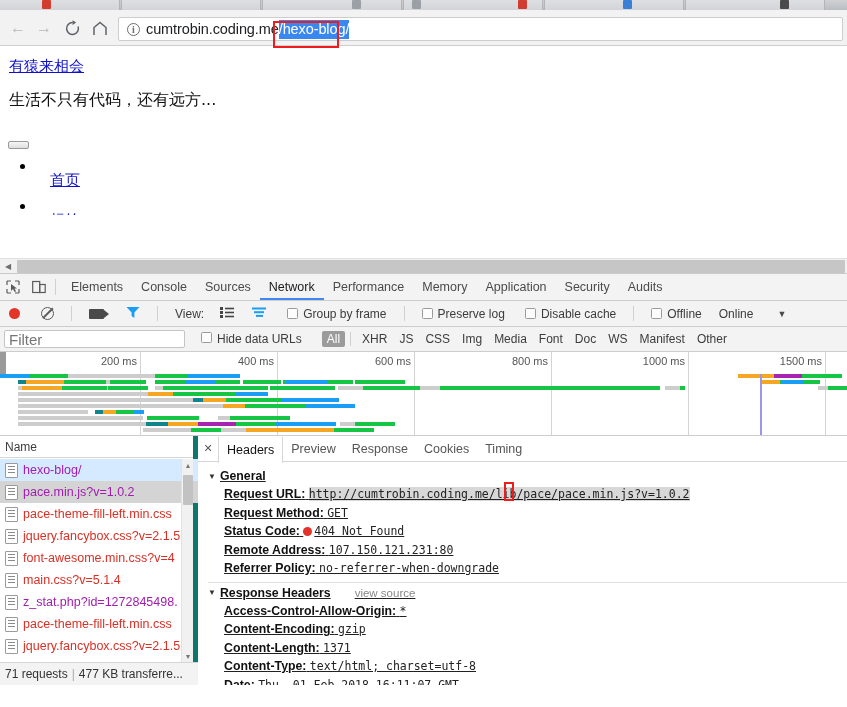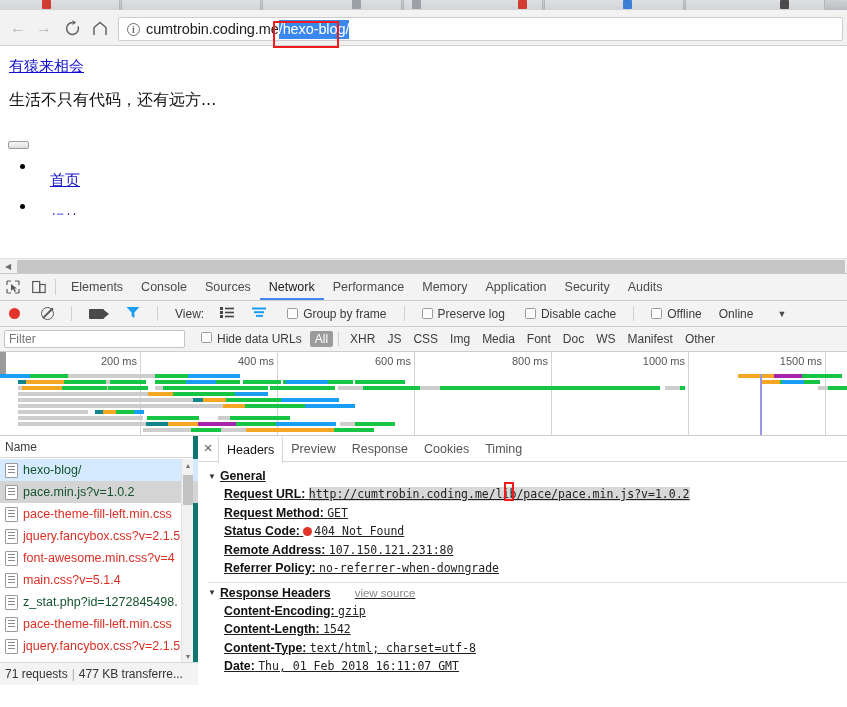--- a/index.html
+++ b/index.html
@@ -170,21 +170,21 @@
   .tb-item { display:flex; align-items:center; gap:5px; margin-left: 12px; }
   #online-arrow { margin-left: 16px; font-size: 9px; color:#4a4a4a; }
 
   #dt-filterbar {
     position: relative; height: 25px; background: #f3f3f3;
     border-bottom: 1px solid #cdcdcd; display: flex; align-items: center;
     font-size: 12px; color: #3c3c3c;
   }
   #filter-input {
     margin-left: 4px; width: 181px; height: 18px; background: #fff;
-    border: 1px solid #c4c4c4; border-radius: 2px; font-size: 12px;
+    border: 1px solid #c4c4c4; border-radius: 2px; font-size: 15px;
     color: #999; padding: 0 4px; font-family: "Liberation Sans", sans-serif;
   }
   #hide-data-urls { display:flex; align-items:flex-start; gap:5px; margin-left: 16px; }
   .ftype { padding: 0 6px; font-size: 12px; color: #3c3c3c; }
   .ftype.sel { background: #9b9b9b; color: #fff; border-radius: 2px; padding: 1px 5px; }
   #ftype-sep { width: 1px; height: 14px; background: #cfcfcf; margin: 0 5px; }
 
   
   #overview {
     position: relative; height: 84px; background: #fff;
@@ -231,21 +231,21 @@
   .req-row.sel-grey { background: #d4d4d4; }
   .doc-icon {
     width: 13px; height: 15px; background: #fff; border: 1px solid #9a9a9a;
     flex: 0 0 auto; position: relative; border-radius: 1px;
   }
   .doc-icon::after {
     content:''; position:absolute; left:2px; top:2px; right:2px; bottom:2px;
     background: repeating-linear-gradient(to bottom,#8a8a8a 0 1px, transparent 1px 3px);
   }
   .name-red { color: #d93025; }
-  .name-dark { color: #14532d; }
+  .name-dark { color: #a21caf; }
   #req-scrollbar {
     position: absolute; right: 0; top: 23px; width: 12px; height: 203px;
     background: #f1f1f1; border-left: 1px solid #e2e2e2;
   }
   #req-scroll-up, #req-scroll-down {
     position: absolute; left: 0; width: 12px; height: 12px; color: #777;
     font-size: 7px; display:flex; align-items:center; justify-content:center;
   }
   #req-scroll-up { top: 0; }
   #req-scroll-down { bottom: 0; }
@@ -445,21 +445,21 @@
     <span style="margin-left:9px">Online</span>
     <span id="online-arrow">▼</span>
   </div>
 
   <div id="dt-filterbar">
     <input id="filter-input" placeholder="Filter" style="">
     <div id="hide-data-urls">
       <span class="cbox"></span>
       <span>Hide data URLs</span>
     </div>
-    <span class="ftype sel" style="margin-left:8px">All</span>
+    <span class="ftype sel" style="margin-left:20px">All</span>
     <span id="ftype-sep"></span>
     <span class="ftype">XHR</span>
     <span class="ftype">JS</span>
     <span class="ftype">CSS</span>
     <span class="ftype">Img</span>
     <span class="ftype">Media</span>
     <span class="ftype">Font</span>
     <span class="ftype">Doc</span>
     <span class="ftype">WS</span>
     <span class="ftype">Manifest</span>
@@ -681,26 +681,30 @@
           <span class="hkey">Referrer Policy:</span>
           <span class="hval">no-referrer-when-downgrade</span>
         </div>
 
         <div id="sect-divider"></div>
 
         <div class="sect-title">
           <span class="tri">▼</span><span>Response Headers</span><span id="view-source">view source</span>
         </div>
         <div class="hrow">
+          <span class="hkey">Access-Control-Allow-Origin:</span>
+          <span class="hval">*</span>
+        </div>
+        <div class="hrow">
           <span class="hkey">Content-Encoding:</span>
           <span class="hval">gzip</span>
         </div>
         <div class="hrow">
           <span class="hkey">Content-Length:</span>
-          <span class="hval">1542</span>
+          <span class="hval">1371</span>
         </div>
         <div class="hrow">
           <span class="hkey">Content-Type:</span>
           <span class="hval">text/html; charset=utf-8</span>
         </div>
         <div class="hrow">
           <span class="hkey">Date:</span>
           <span class="hval">Thu, 01 Feb 2018 16:11:07 GMT</span>
         </div>
       </div>

